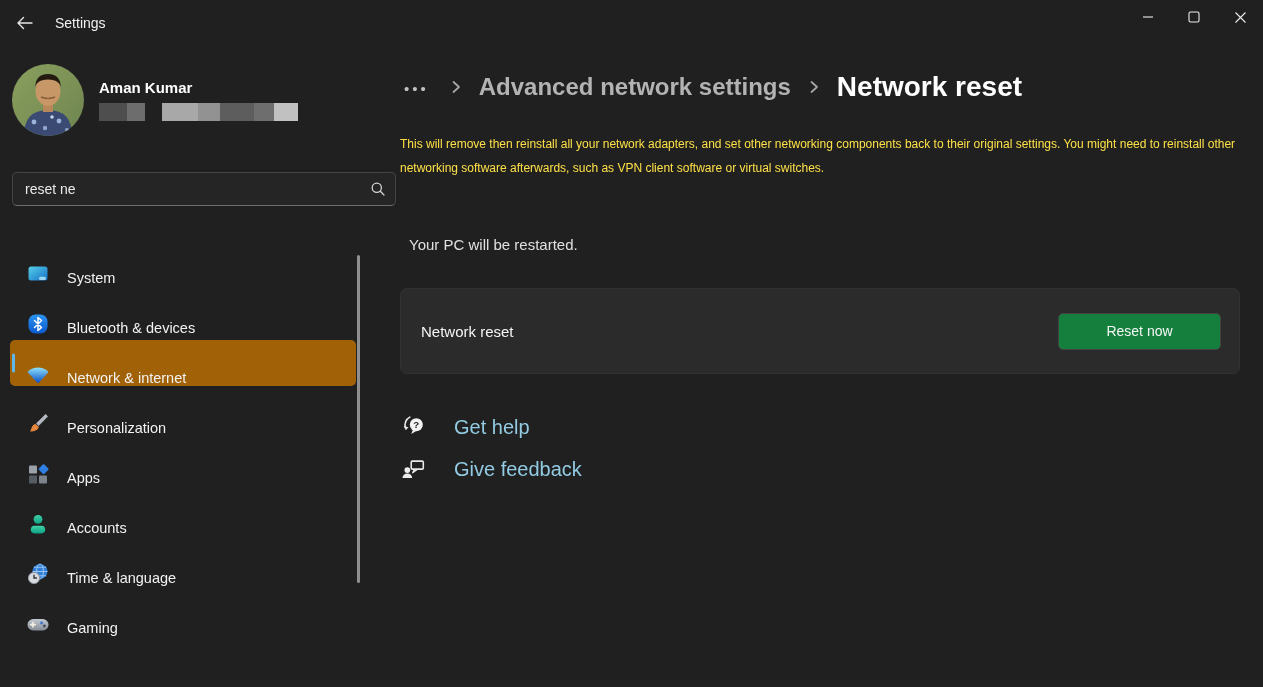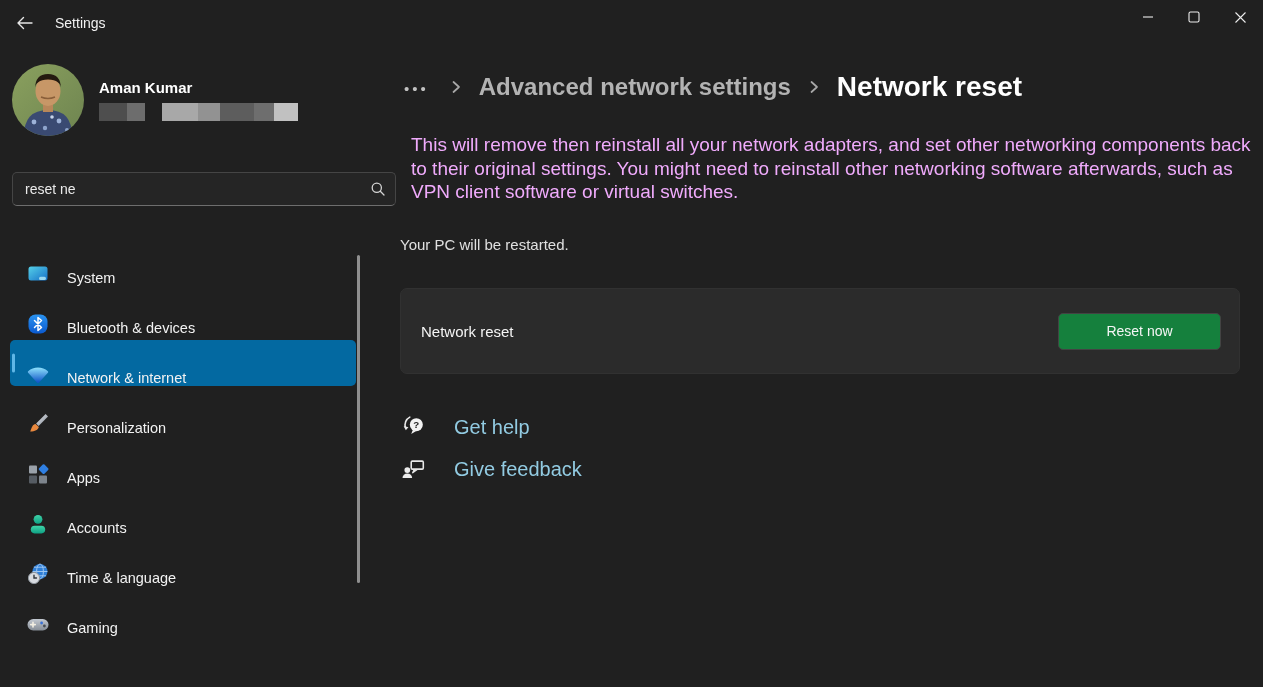--- a/index.html
+++ b/index.html
@@ -23,35 +23,35 @@
   .m1{width:28px;background:#4e4e4e;} .m2{width:18px;background:#6d6d6d;margin-right:17px;}
   .m3{width:36px;background:#a8a8a8;} .m4{width:22px;background:#929292;}
   .m5{width:34px;background:#5d5d5d;} .m6{width:20px;background:#6e6e6e;} .m7{width:24px;background:#c1c1c1;}
 
   .searchbox { position:absolute; left:12px; top:172px; width:384px; height:34px; background:#252525; border:1px solid #454545; border-bottom-color:#6e6e6e; border-radius:5px; display:flex; align-items:center; }
   .searchbox input { flex:1; background:transparent; border:none; outline:none; color:#eaeaea; font-size:14px; padding:0 12px; font-family:inherit; }
   .search-ic { width:34px; display:flex; align-items:center; justify-content:center; cursor:pointer; }
 
   .nav { position:absolute; left:10px; top:240px; width:346px; }
   .nav-item { position:relative; height:46px; margin-bottom:4px; border-radius:5px; display:flex; align-items:flex-end; padding-left:16px; cursor:pointer; }
-  .nav-item.selected { background:#0369a1; }
+  .nav-item.selected { background:#a16207; }
   .accent-pill { position:absolute; left:2px; top:50%; transform:translateY(-50%); width:3px; height:19px; border-radius:2px; background:#5fb6e6; }
   .nav-icon { width:24px; height:24px; display:flex; align-items:center; justify-content:center; }
   .nav-label { margin-left:17px; font-size:14.5px; color:#f2f2f2; }
   .scroll-thumb { position:absolute; left:357px; top:255px; width:3px; height:328px; background:#8f8f8f; border-radius:2px; cursor:pointer; }
 
   
   .breadcrumb { position:absolute; left:400px; top:64px; height:46px; display:flex; align-items:center; }
   .crumb-overflow { background:transparent; border:none; color:#c2c2c2; font-size:15px; letter-spacing:3px; cursor:pointer; padding:0 4px; line-height:1; transform:translateY(1px); }
   .crumb-chevron { margin:0 16px; display:flex; align-items:center; }
   .crumb-parent { font-size:24px; font-weight:bold; color:#b3b3b3; cursor:pointer; }
   .crumb-current { font-size:28px; font-weight:bold; color:#ffffff; }
 
-  .description { position:absolute; left:400px; top:133px; width:843px; font-size:19px; line-height:23.5px; color:#f0abfc;margin-left:11px; }
-  .restart-note { position:absolute; left:400px; top:236px; font-size:15px; color:#e0e0e0; }
+  .description { position:absolute; left:400px; top:133px; width:843px; font-size:12px; line-height:23.5px; color:#fde047; }
+  .restart-note { position:absolute; left:409px; top:236px; font-size:15px; color:#e0e0e0; }
 
   .reset-card { position:absolute; left:400px; top:288px; width:840px; height:86px; background:#2b2b2b; border:1px solid #313131; border-radius:7px; display:flex; align-items:center; justify-content:space-between; padding:0 18px 0 20px; }
   .card-label { font-size:15px; color:#f5f5f5; }
   .reset-btn { min-width:163px; height:37px; background:#15803d; border:1px solid #434343; border-radius:5px; color:#f5f5f5; font-size:14px; font-family:inherit; cursor:pointer; }
 
   .links { position:absolute; left:400px; top:412px; }
   .link-row { display:flex; align-items:center; height:30px; margin-bottom:12px; }
   .link-icon { width:28px; display:flex; align-items:center; justify-content:center; }
   .link-text { margin-left:26px; font-size:20px; color:#92cbe2; cursor:pointer; }
 </style>

